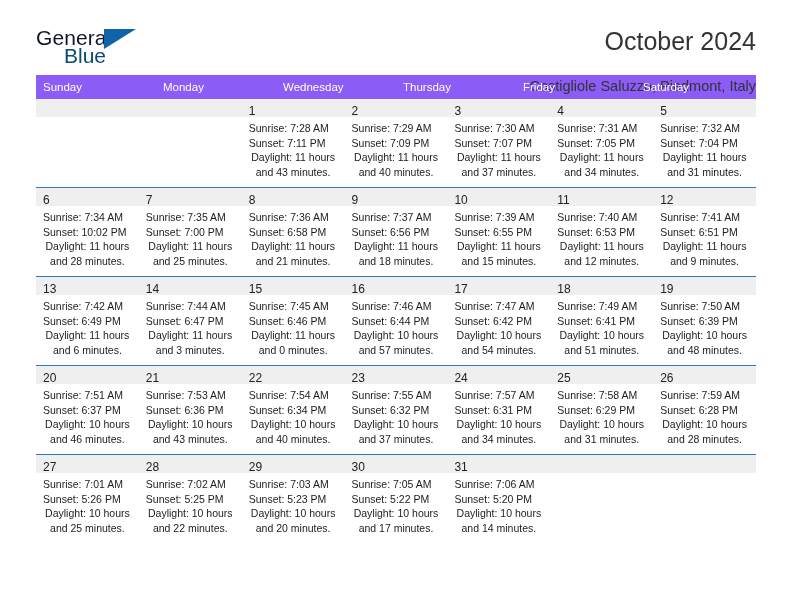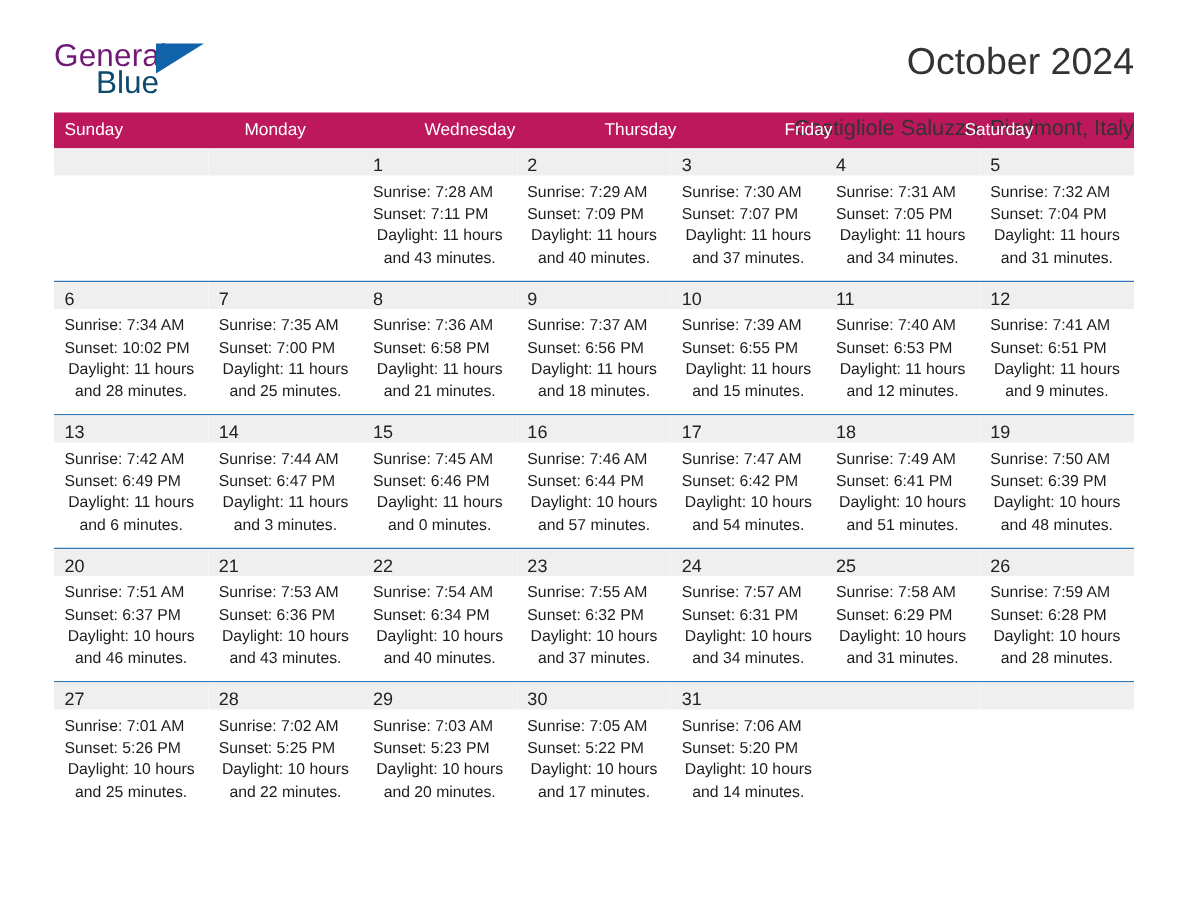--- a/index.html
+++ b/index.html
@@ -36,21 +36,21 @@
     width: 110px;
     height: 48px;
     flex: 0 0 auto;
   }
   .logo-general {
     position: absolute;
     left: 0;
     top: 0;
     font-size: 21px;
     letter-spacing: 0.1px;
-    color: #701a75;
+    color: #0f172a;
     line-height: 24px;
   }
   .logo-blue {
     position: absolute;
     left: 28px;
     top: 18px;
     font-size: 21px;
     color: #0c4a6e;
     line-height: 24px;
   }
@@ -81,21 +81,21 @@
     white-space: nowrap;
   }
 
   
   .calendar {
     margin-top: 11px;
     width: 720px;
   }
   .dow-row {
     display: flex;
-    background: #be185d;
+    background: #8b5cf6;
   }
   .dow {
     flex: 1 1 0;
     color: #ffffff;
     font-size: 11.5px;
     line-height: 14px;
     padding: 5px 0 5px 7px;
     box-sizing: border-box;
     white-space: nowrap;
   }

